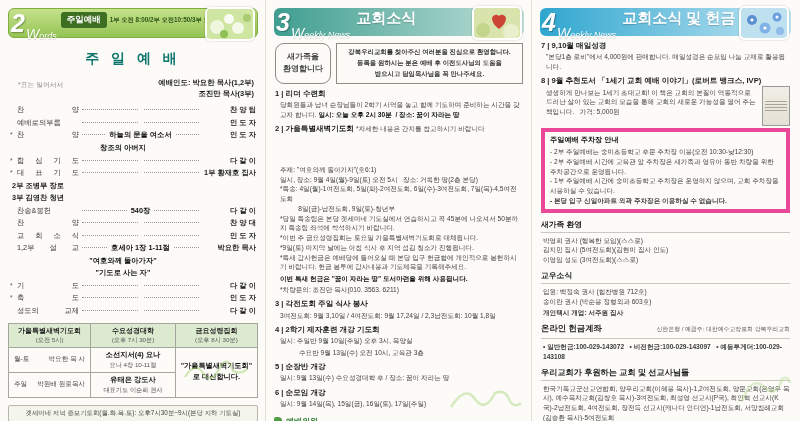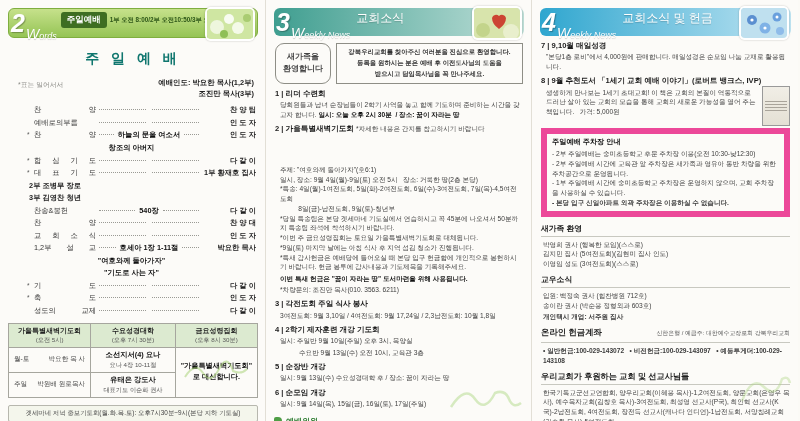--- a/index.html
+++ b/index.html
@@ -10,30 +10,30 @@
 
   
   .band{position:relative;height:28px;border-radius:6px;display:flex;align-items:center;padding:0 2px;}
   .band-green{background:linear-gradient(180deg,#c6e18b,#95c455);border:1px solid #7fae3f;}
   .band-teal{background:linear-gradient(90deg,#3f9e90,#bfdfd8);}
   .band-blue{background:linear-gradient(90deg,#2fa6cf,#bfe4f2);}
   .bnum{font-size:25px;font-weight:bold;font-style:italic;color:#ffffff;line-height:1;text-shadow:1px 1px 1px rgba(0,0,0,.28);}
   .bbrand{display:block;color:#ffffff;font-style:italic;font-size:9px;line-height:1;margin:22px 0 0 1px;text-shadow:0 1px 1px rgba(0,0,0,.18);}
   .bbrand::first-letter{font-size:14px;}
   .btab-chip{background:#3e6e22;color:#fff;font-size:8.5px;font-weight:bold;padding:2px 6px;border-radius:3px;margin:0 3px 6px 4px;white-space:nowrap;}
-  .btab-flat{color:#fff;font-size:12px;font-weight:normal;margin:0 3px 8px 6px;white-space:nowrap;text-shadow:0 1px 1px rgba(0,0,0,.2);text-align:right;}
+  .btab-flat{color:#fff;font-size:15px;font-weight:bold;margin:0 3px 8px 6px;white-space:nowrap;text-shadow:0 1px 1px rgba(0,0,0,.2);text-align:right;}
   .btimes{color:#2c5517;font-size:6.3px;font-weight:bold;margin-bottom:6px;white-space:nowrap;}
   .photo{position:absolute;right:2px;top:-2px;width:46px;height:30px;border-radius:6px;border:2px solid #fff;box-shadow:0 0 2px rgba(0,0,0,.25);overflow:hidden;}
 
   
   .wtitle{text-align:center;font-size:14px;font-weight:bold;letter-spacing:4px;color:#0f766e;margin:12px 0 9px;}
   .prelude{display:flex;justify-content:space-between;align-items:flex-start;margin:0 4px 6px 10px;}
   .stand-note{font-size:6.8px;color:#8a8a85;margin-top:3px;}
   .leads{text-align:right;font-size:7.4px;font-weight:bold;color:#222;line-height:1.5;}
-  .order{margin:2px 2px 0 19px;}
+  .order{margin:2px 2px 0 2px;}
   .orow{display:flex;align-items:baseline;font-size:7.3px;margin:2.6px 0;}
   .star{width:7px;color:#555;font-size:6.5px;}
   .oitem{width:62px;color:#333;text-align:justify;text-align-last:justify;-moz-text-align-last:justify;}
   .lead{flex:1;border-bottom:1px dotted #9a9a94;margin:0 3px;transform:translateY(-2px);}
   .omid{font-weight:bold;color:#111;padding:0 1px;white-space:nowrap;}
   .omid:empty{display:none;}
   .owho{min-width:54px;text-align:right;font-weight:bold;color:#222;white-space:pre;}
   .osub{display:none;}
   .orow.wholine{justify-content:flex-start;margin:2.2px 0;}
   .orow.wholine > :not(.owho){display:none;}
@@ -64,21 +64,21 @@
   .nb{font-weight:bold;color:#111;}
   .nline{font-size:6.6px;color:#3c3c3c;line-height:1.48;white-space:pre-wrap;}
   .indent{margin-left:24px;}
 
   .cmt-h{display:flex;align-items:center;gap:4px;margin:7px 0 3px;font-size:8px;font-weight:bold;color:#2e7d32;}
   .cmt-icon{width:8px;height:8px;border-radius:2px 50% 50% 50%;background:#4f9e46;display:inline-block;}
 
   .s3{margin:5px 1px;}
   .s3h{font-size:7.8px;font-weight:bold;color:#1d1d1d;border-bottom:1px solid #c8c8c0;padding-bottom:2px;margin-bottom:3px;}
   .s3 .nline{margin-left:2px;}
-  .pbox{border:6px solid #ec4899;padding:3px 5px;margin:6px 1px;}
+  .pbox{border:4px solid #ec4899;padding:3px 5px;margin:6px 1px;}
   .pbox .t{font-size:7.2px;font-weight:bold;color:#111;margin-bottom:2px;}
   .book{float:right;width:28px;height:40px;border:1px solid #999;background:linear-gradient(180deg,#f1eee6,#e4e0d4);margin:0 0 2px 5px;display:flex;flex-direction:column;justify-content:center;gap:2px;padding:2px;box-sizing:border-box;}
   .book i{display:block;height:1px;background:#a9a49a;}
   .acct-row{display:flex;justify-content:space-between;align-items:baseline;border-bottom:1px solid #c8c8c0;padding-bottom:4px;margin-bottom:3px;}
   .acct-row .s3h2{font-size:8.4px;font-weight:bold;color:#1d1d1d;}
   .acct-bank{font-size:5.9px;color:#555;}
   .meal{margin-top:4px;font-size:6.3px;}
   .meal th,.meal td{border:1px solid #9c9c94;text-align:center;padding:3.5px 1px;color:#333;}
   .meal .mt{font-weight:bold;font-size:7.6px;letter-spacing:3px;color:#111;}
   .scribble{position:absolute;pointer-events:none;}

